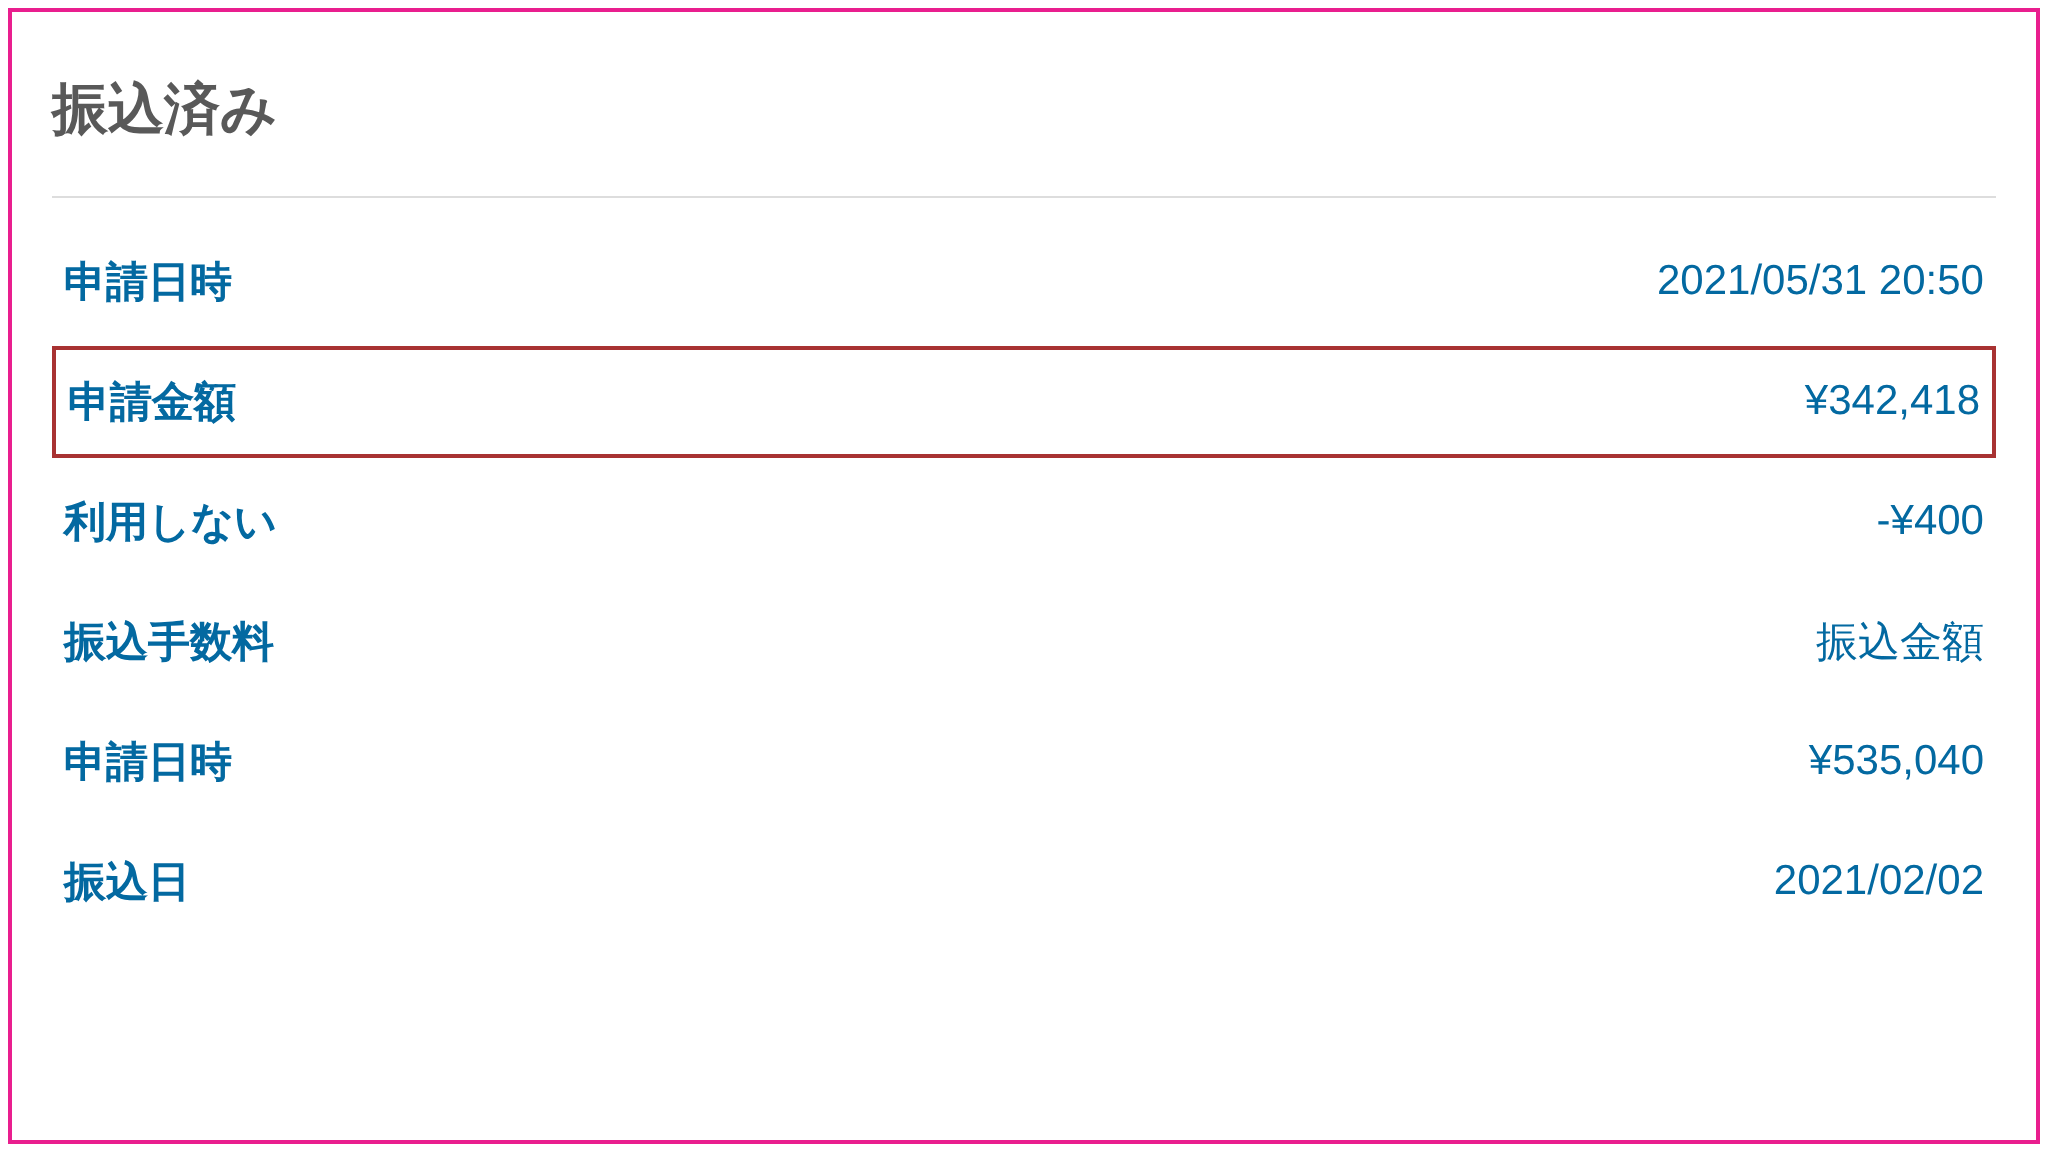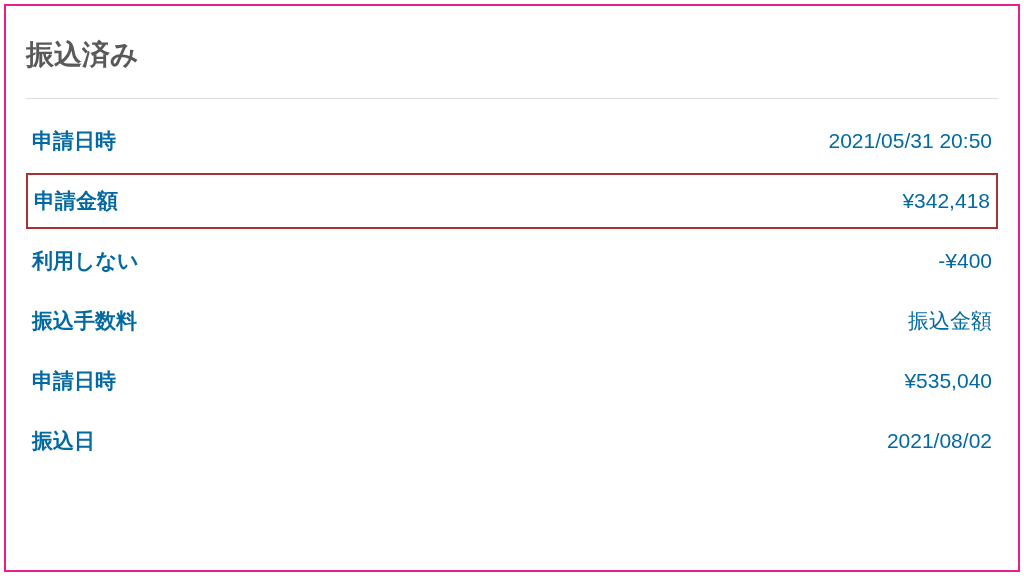--- a/index.html
+++ b/index.html
@@ -83,15 +83,15 @@
     <span class="value">振込金額</span>
   </div>
 
   <div class="row">
     <span class="label">申請日時</span>
     <span class="value">¥535,040</span>
   </div>
 
   <div class="row">
     <span class="label">振込日</span>
-    <span class="value">2021/08/02</span>
+    <span class="value">2021/02/02</span>
   </div>
 </div>
 
 </body></html>

